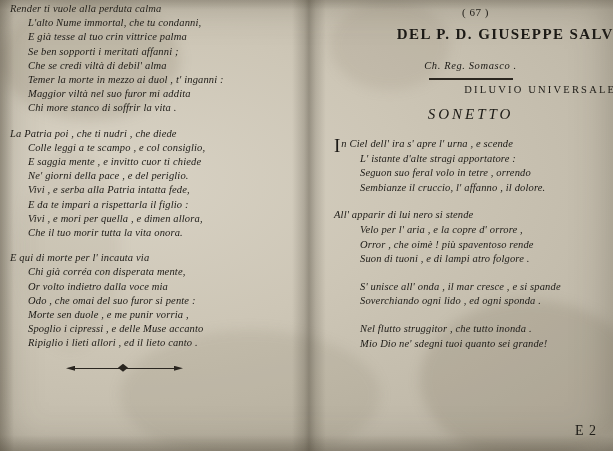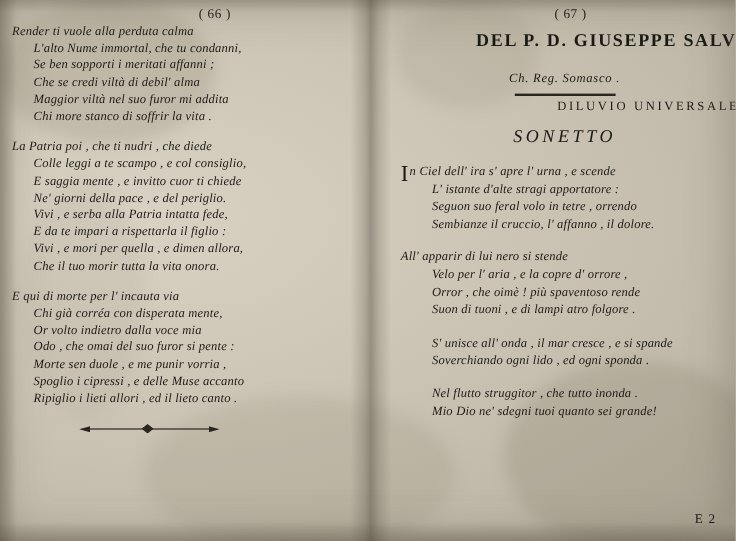--- a/index.html
+++ b/index.html
@@ -161,21 +161,21 @@
     line-height: 15px;
     font-style: normal;
     padding: 0 1px 0 0;
     margin-top: 1px;
     letter-spacing: 0;
   }
   .catchword {
     position: absolute;
     right: 24px;
     bottom: 12px;
-    font-size: 11px;
+    font-size: 14px;
     letter-spacing: 1px;
     text-align: right;
   }
   .vignette {
     position: absolute; inset: 0;
     box-shadow: inset 0 0 40px rgba(70,62,48,.35);
     pointer-events: none;
   }
 </style>
 </head>
@@ -183,29 +183,30 @@
 
 <div id="page">
 
   <div class="blotch b1"></div>
   <div class="blotch b4"></div>
   <div class="blotch b5"></div>
   <div class="blotch b3"></div>
   <div class="blotch b2"></div>
 
   <div class="page-half left-half">
-    <div class="folio folio-left">( 66 )</div>
 
     <div class="poem">
 
       <div class="stanza">
         <div class="l i0">Render ti vuole alla perduta calma</div>
         <div class="l i1">L'alto Nume immortal, che tu condanni,</div>
+        <div class="l i1">E già tesse al tuo crin vittrice palma</div>
         <div class="l i1">Se ben sopporti i meritati affanni ;</div>
         <div class="l i1">Che se credi viltà di debil' alma</div>
+        <div class="l i1">Temer la morte in mezzo ai duol , t' inganni :</div>
         <div class="l i1">Maggior viltà nel suo furor mi addita</div>
         <div class="l i1">Chi more stanco di soffrir la vita .</div>
       </div>
 
       <div class="stanza">
         <div class="l i0">La Patria poi , che ti nudri , che diede</div>
         <div class="l i1">Colle leggi a te scampo , e col consiglio,</div>
         <div class="l i1">E saggia mente , e invitto cuor ti chiede</div>
         <div class="l i1">Ne' giorni della pace , e del periglio.</div>
         <div class="l i1">Vivi , e serba alla Patria intatta fede,</div>

